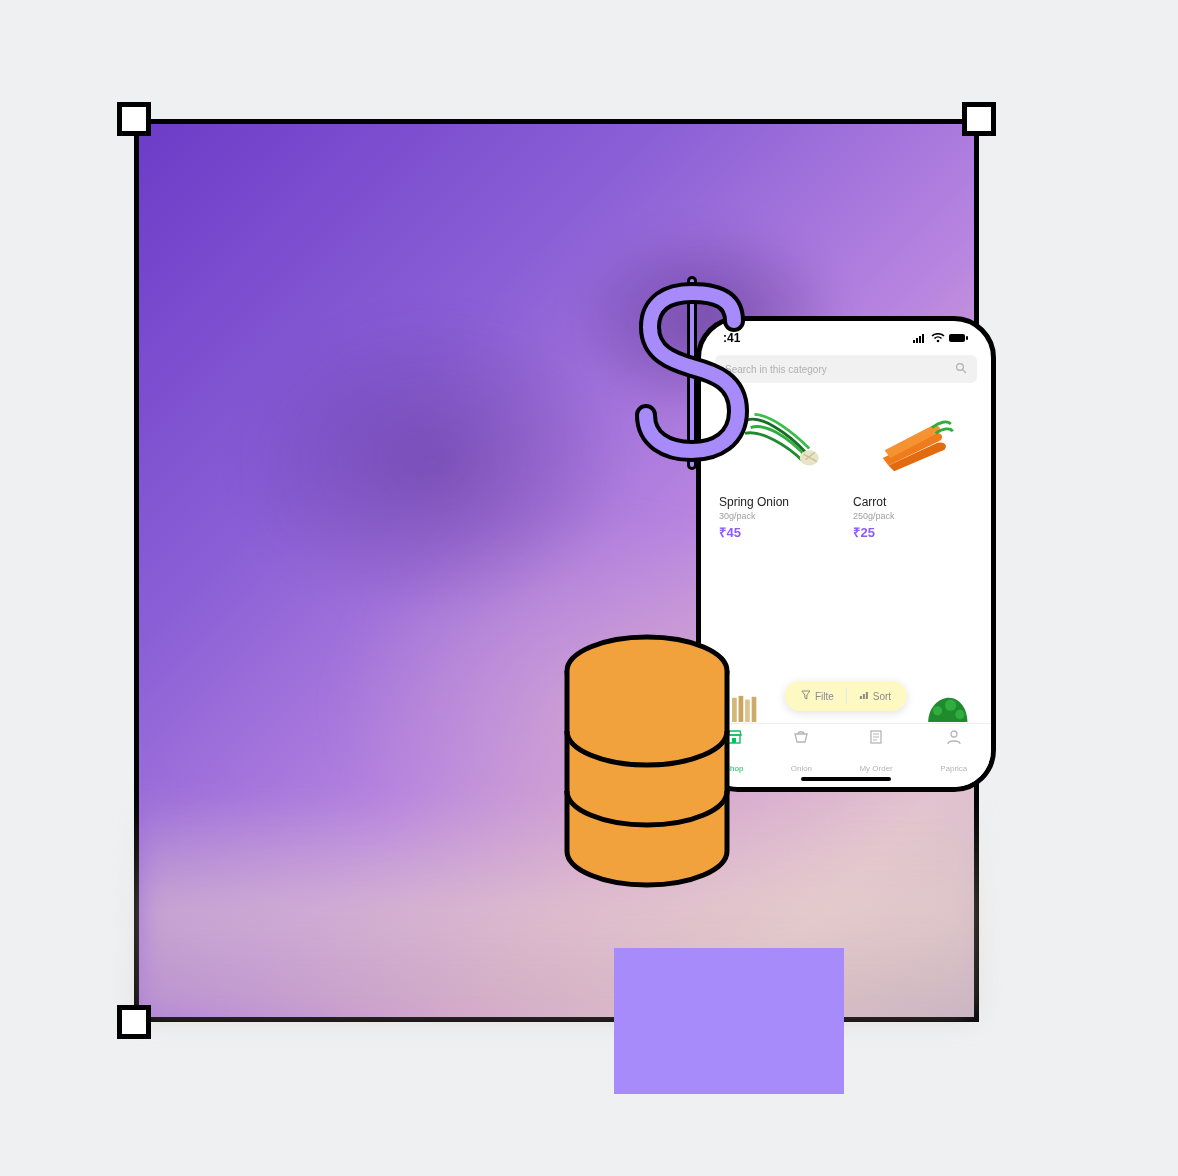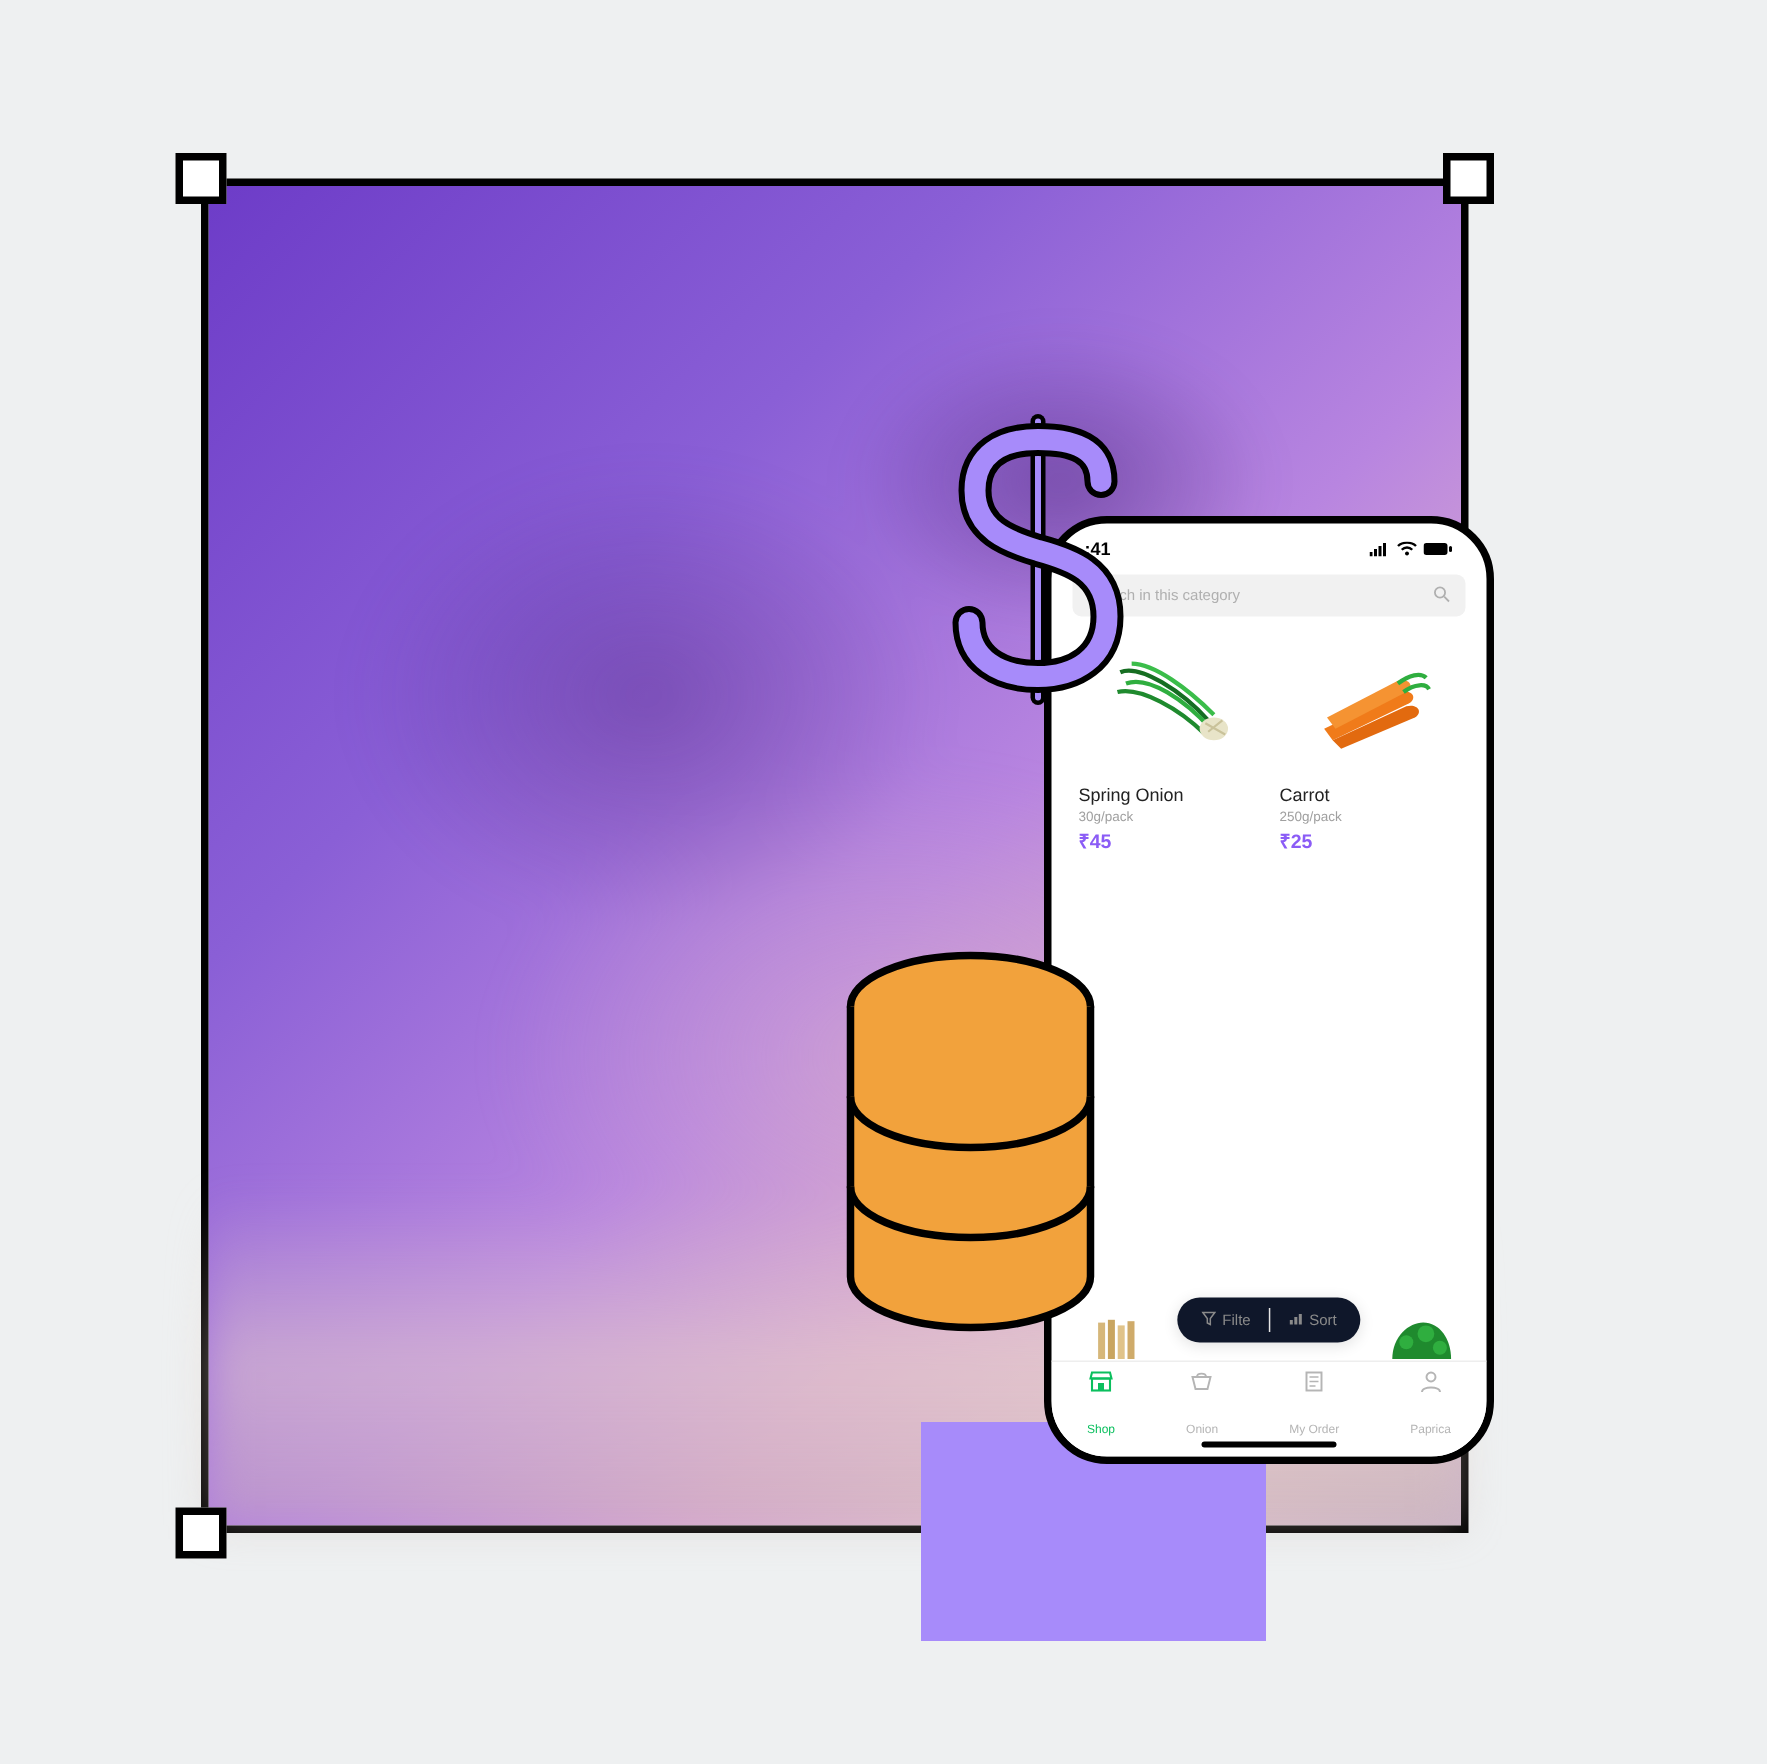--- a/index.html
+++ b/index.html
@@ -69,23 +69,23 @@
     top: 633px;
     width: 170px;
     height: 256px;
     z-index: 30;
   }
   .db svg { width: 100%; height: 100%; }
 
   .phone {
     position: absolute;
     left: 696px;
-    top: 344px;
+    top: 316px;
     width: 300px;
-    height: 632px;
+    height: 476px;
     background: #fff;
     border: 5px solid #000;
     border-radius: 42px;
     z-index: 25;
     overflow: hidden;
     display: flex;
     flex-direction: column;
   }
   .status-bar {
     display: flex;
@@ -137,21 +137,21 @@
   .pold-row { display: flex; align-items: center; gap: 4px; margin-top: 3px; }
   .pold { font-size: 9px; color: #a0a0a0; text-decoration: line-through; }
   .psave { font-size: 8px; color: #0bbf5e; background: #e6f9ee; padding: 1px 3px; border-radius: 2px; }
   .pprice { font-size: 13px; font-weight: 600; color: #8b5cf6; margin-top: 2px; }
 
   .pill {
     position: absolute;
     left: 50%;
     transform: translateX(-50%);
     bottom: 76px;
-    background: #0f172a;
+    background: #fef9c3;
     border-radius: 18px;
     box-shadow: 0 2px 10px rgba(0,0,0,0.12);
     height: 30px;
     display: flex;
     align-items: center;
     padding: 0 4px;
     font-size: 10px;
     color: #8a8a8a;
     z-index: 5;
   }

